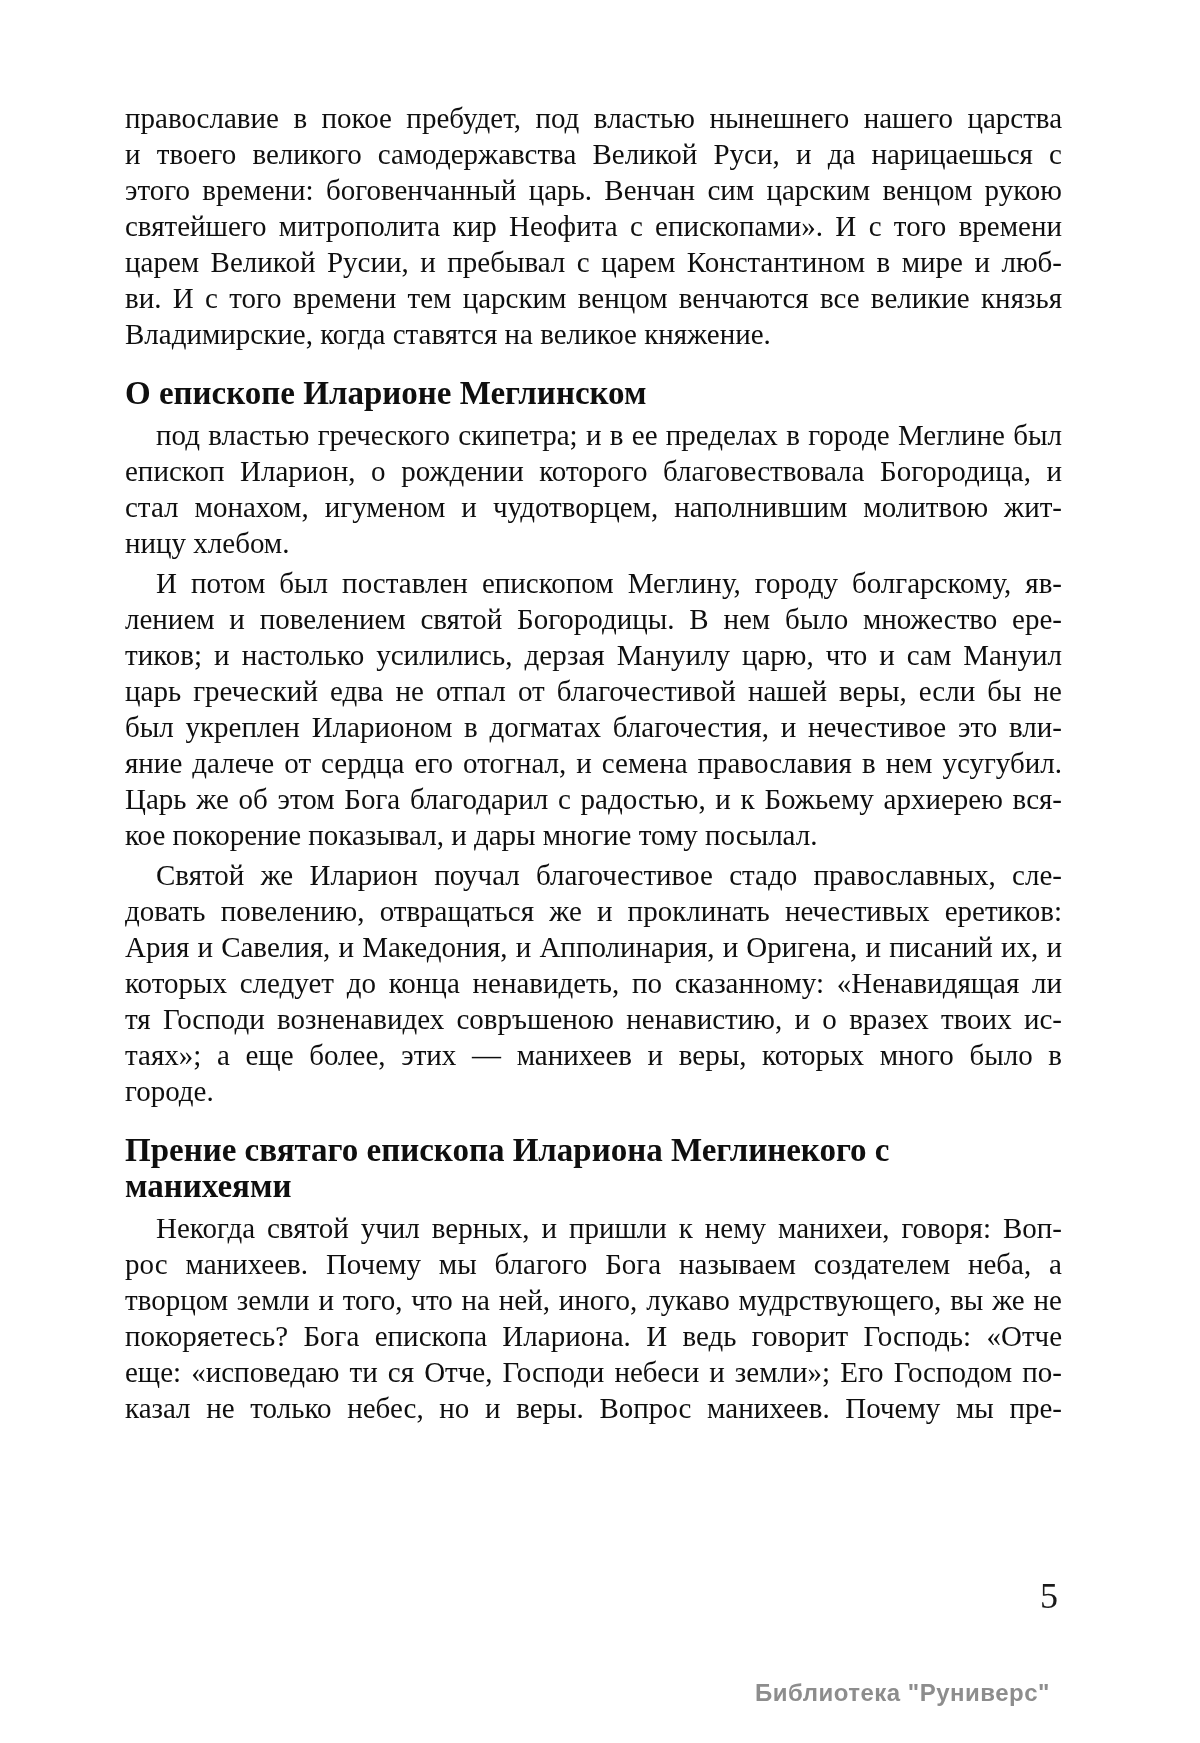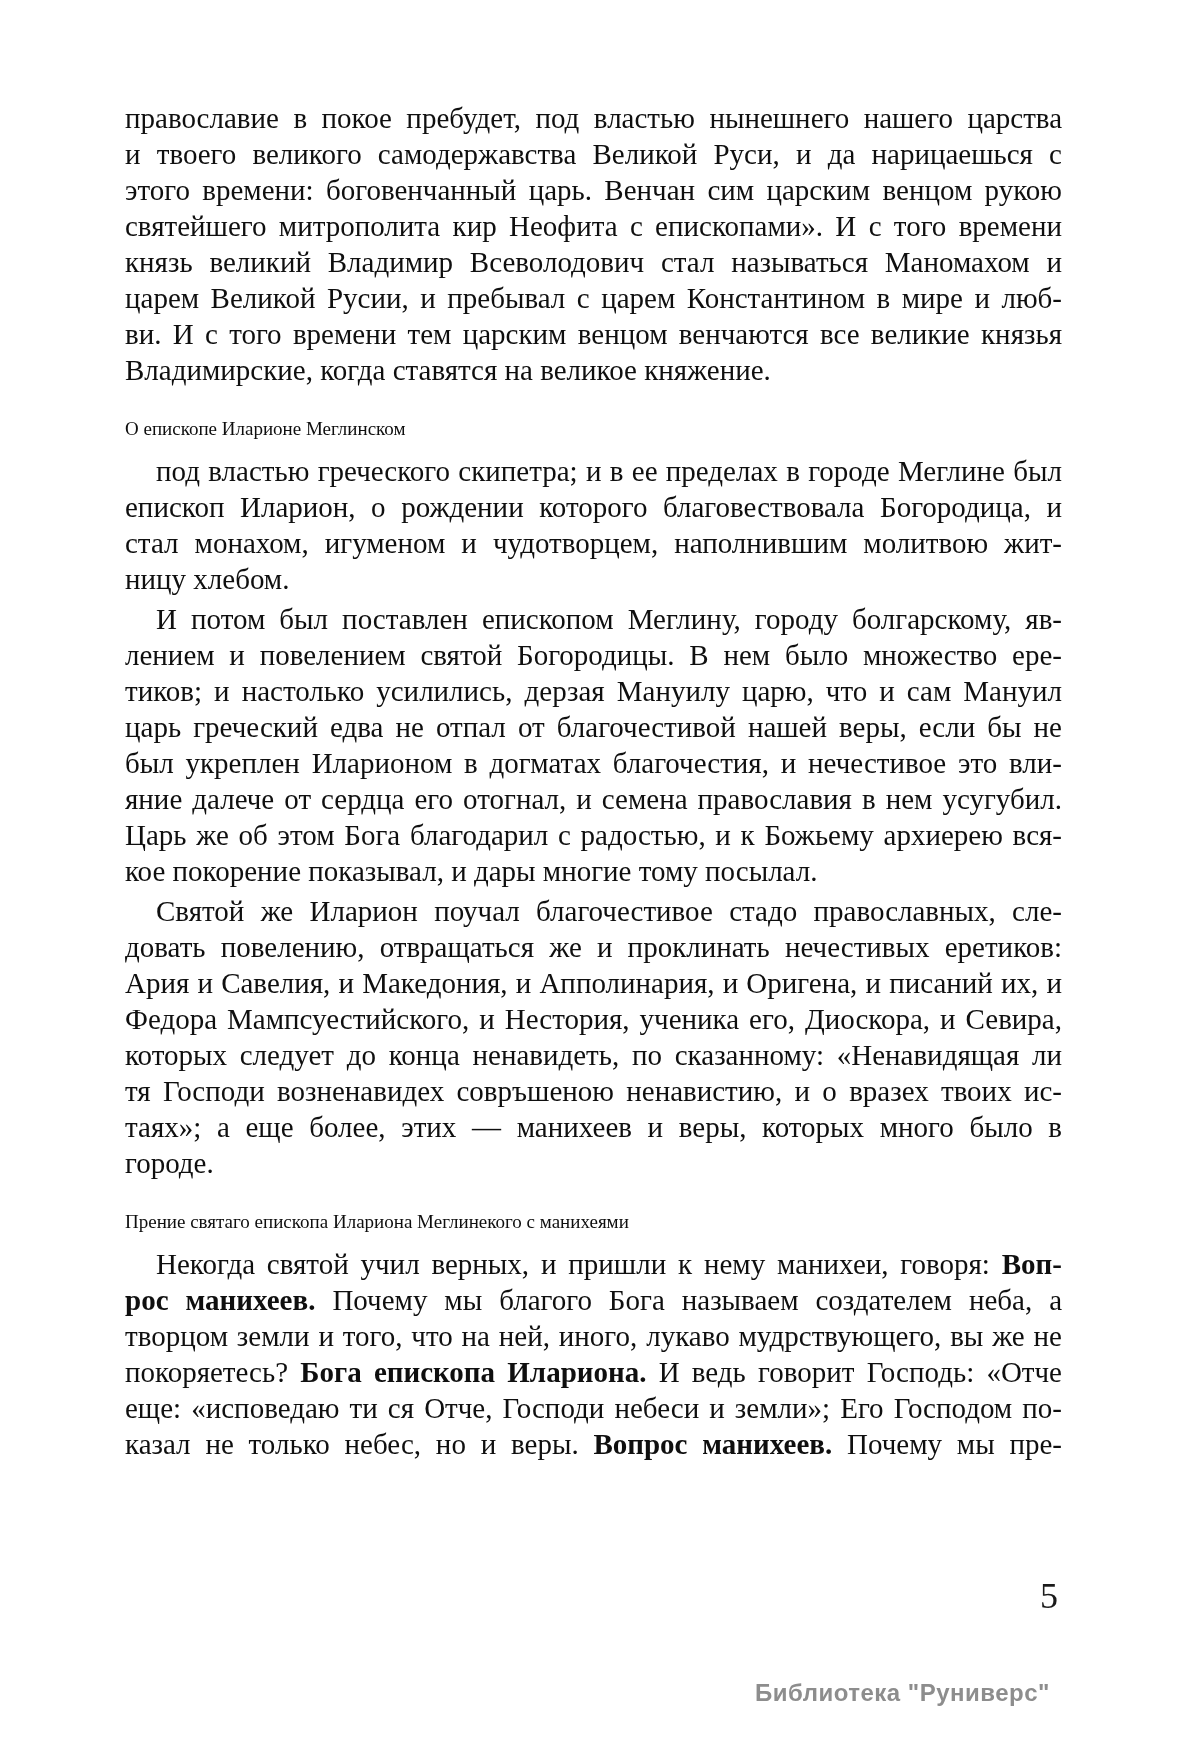--- a/index.html
+++ b/index.html
@@ -33,26 +33,26 @@
   }
   .line {
     text-align: left;
     white-space: normal;
   }
   .line.just {
     text-align: justify;
     text-align-last: justify;
   }
   .b {
-    font-weight: bold;
+    font-weight: normal;
   }
   h2.heading {
-    font-size: 19px;
+    font-size: 33px;
     line-height: 36px;
-    font-weight: normal;
+    font-weight: bold;
     margin: 23px 0 6px 0;
   }
   .page-number {
     position: absolute;
     top: 1578px;
     right: 142px;
     font-size: 36px;
     line-height: 36px;
     font-family: "Liberation Serif", serif;
     color: #1a1a1a;
@@ -71,21 +71,20 @@
 </head>
 <body>
 
 <div class="page">
   <div class="text-block">
       <div class="para">
         <div class="line just"><span>православие в покое пребудет, под властью нынешнего нашего царства</span></div>
         <div class="line just"><span>и твоего великого самодержавства Великой Руси, и да нарицаешься с</span></div>
         <div class="line just"><span>этого времени: боговенчанный царь. Венчан сим царским венцом рукою</span></div>
         <div class="line just"><span>святейшего митрополита кир Неофита с епископами». И с того времени</span></div>
-        <div class="line just"><span>князь великий Владимир Всеволодович стал называться Маномахом и</span></div>
         <div class="line just"><span>царем Великой Русии, и пребывал с царем Константином в мире и люб-</span></div>
         <div class="line just"><span>ви. И с того времени тем царским венцом венчаются все великие князья</span></div>
         <div class="line"><span>Владимирские, когда ставятся на великое княжение.</span></div>
       </div>
       <h2 class="heading">О епископе Иларионе Меглинском</h2>
       <div class="para indent">
         <div class="line just"><span>под властью греческого скипетра; и в ее пределах в городе Меглине был</span></div>
         <div class="line just"><span>епископ Иларион, о рождении которого благовествовала Богородица, и</span></div>
         <div class="line just"><span>стал монахом, игуменом и чудотворцем, наполнившим молитвою жит-</span></div>
         <div class="line"><span>ницу хлебом.</span></div>
@@ -97,21 +96,20 @@
         <div class="line just"><span>царь греческий едва не отпал от благочестивой нашей веры, если бы не</span></div>
         <div class="line just"><span>был укреплен Иларионом в догматах благочестия, и нечестивое это вли-</span></div>
         <div class="line just"><span>яние далече от сердца его отогнал, и семена православия в нем усугубил.</span></div>
         <div class="line just"><span>Царь же об этом Бога благодарил с радостью, и к Божьему архиерею вся-</span></div>
         <div class="line"><span>кое покорение показывал, и дары многие тому посылал.</span></div>
       </div>
       <div class="para indent">
         <div class="line just"><span>Святой же Иларион поучал благочестивое стадо православных, сле-</span></div>
         <div class="line just"><span>довать повелению, отвращаться же и проклинать нечестивых еретиков:</span></div>
         <div class="line just"><span>Ария и Савелия, и Македония, и Апполинария, и Оригена, и писаний их, и</span></div>
-        <div class="line just"><span>Федора Мампсуестийского, и Нестория, ученика его, Диоскора, и Севира,</span></div>
         <div class="line just"><span>которых следует до конца ненавидеть, по сказанному: «Ненавидящая ли</span></div>
         <div class="line just"><span>тя Господи возненавидех совръшеною ненавистию, и о вразех твоих ис-</span></div>
         <div class="line just"><span>таях»; а еще более, этих — манихеев и веры, которых много было в</span></div>
         <div class="line"><span>городе.</span></div>
       </div>
       <h2 class="heading">Прение святаго епископа Илариона Меглинекого с манихеями</h2>
       <div class="para indent">
         <div class="line just"><span>Некогда святой учил верных, и пришли к нему манихеи, говоря: </span><span class="b">Воп-</span></div>
         <div class="line just"><span class="b">рос манихеев. </span><span>Почему мы благого Бога называем создателем неба, а</span></div>
         <div class="line just"><span>творцом земли и того, что на ней, иного, лукаво мудрствующего, вы же не</span></div>

